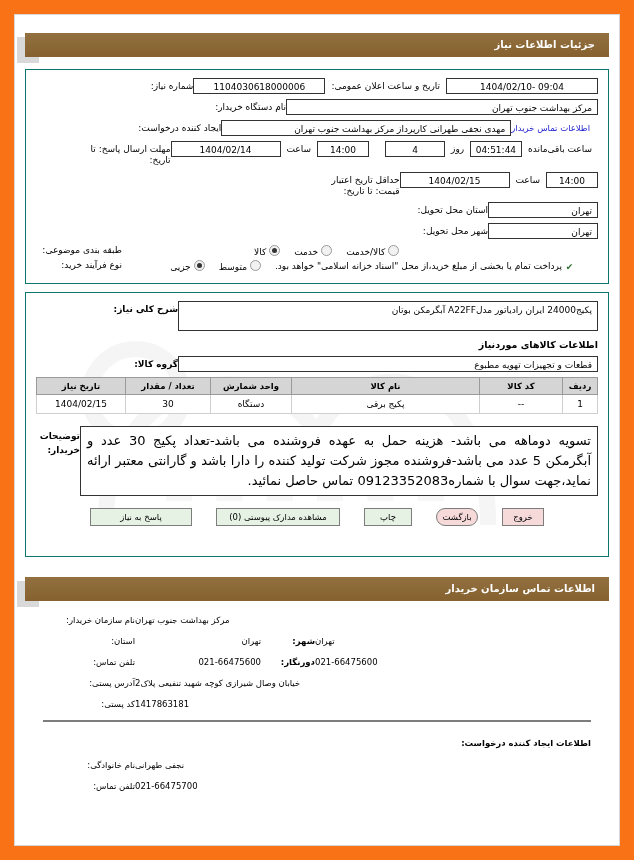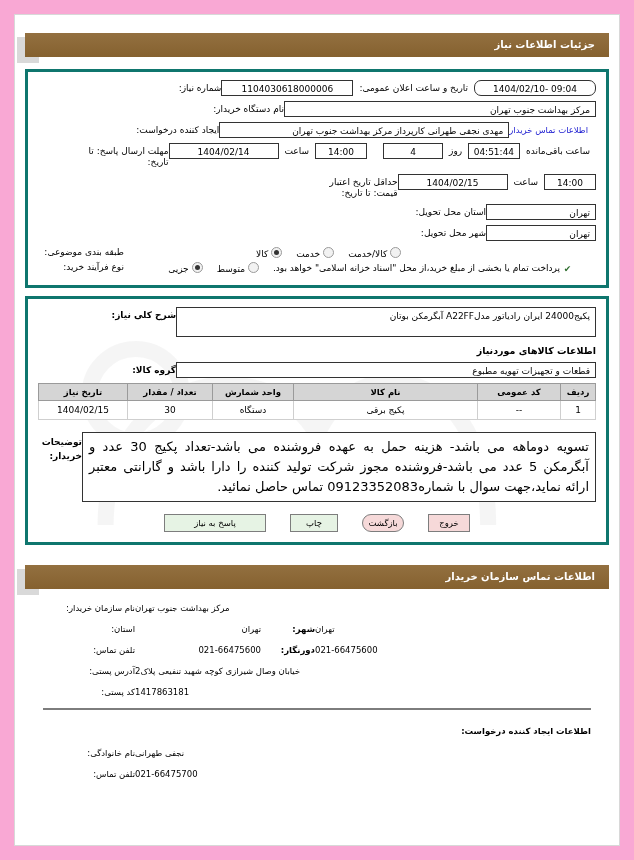--- a/index.html
+++ b/index.html
@@ -19,21 +19,21 @@
     overflow: hidden;
   }
 
   .page {
     position: absolute;
     left: 0; top: 0;
     width: 634px;
     height: 860px;
     box-sizing: border-box;
     padding: 14px;
-    background: #f9a8d4;
+    background: #f97316;
   }
 
   .frame {
     border: 1px solid #d8d8d8;
     height: 832px;
     box-sizing: border-box;
     position: relative;
     background: #fff;
     overflow: hidden;
   }
@@ -74,21 +74,21 @@
     top: 4px;
     width: 22px;
     height: 26px;
     background: #d9d9d9;
     z-index: -1;
   }
 
   
   .card {
     margin: 12px 10px 0 10px;
-    border: 3px solid #0f766e;
+    border: 1px solid #0f766e;
     background: transparent;
     padding: 8px 10px 8px 10px;
   }
 
   .row {
     display: flex;
     flex-direction: row-reverse;
     align-items: flex-start;
     justify-content: flex-end;
     margin-bottom: 5px;
@@ -235,21 +235,21 @@
     line-height: 1.55;
     text-align: justify;
   }
 
   .btnbar {
     display: flex;
     flex-direction: row-reverse;
     justify-content: center;
     align-items: center;
     gap: 24px;
-    margin: 12px 0 2px 0;
+    margin: 12px 0 22px 0;
   }
   .btn {
     border: 1px solid #7d7d7d;
     font-size: 8.5px;
     padding: 3px 0;
     text-align: center;
     background: #e6f2e3;
     cursor: pointer;
     white-space: nowrap;
     color: #000;
@@ -333,21 +333,21 @@
       <div class="bar">
         <span>جزئیات اطلاعات نیاز</span>
       </div>
 
       <div class="card">
 
         <div class="row">
           <div class="lbl lbl-w1">شماره نیاز:</div>
           <div class="fld num" style="width:132px;">1104030618000006</div>
           <div class="mid-lbl">تاریخ و ساعت اعلان عمومی:</div>
-          <div class="fld num" style="width:122px;border-radius:7px;">09:04 -1404/02/10</div>
+          <div class="fld num" style="width:152px;">09:04 -1404/02/10</div>
         </div>
 
         <div class="row">
           <div class="lbl lbl-w1">نام دستگاه خریدار:</div>
           <div class="fld" style="width:312px;">مرکز بهداشت جنوب تهران</div>
         </div>
 
         <div class="row">
           <div class="lbl lbl-w1">ایجاد کننده درخواست:</div>
           <div class="fld" style="width:290px;">مهدی نجفی طهرانی کارپرداز مرکز بهداشت جنوب تهران</div>
@@ -423,21 +423,21 @@
 
         <div class="row">
           <div class="lbl lbl-w2" style="font-weight:bold;">گروه کالا:</div>
           <div class="fld" style="width:420px;">قطعات و تجهیزات تهویه مطبوع</div>
         </div>
 
         <table class="items">
           <thead>
             <tr>
               <th style="width:30px;">ردیف</th>
-              <th style="width:78px;">کد عمومی</th>
+              <th style="width:78px;">کد کالا</th>
               <th>نام کالا</th>
               <th style="width:76px;">واحد شمارش</th>
               <th style="width:80px;">تعداد / مقدار</th>
               <th style="width:84px;">تاریخ نیاز</th>
             </tr>
           </thead>
           <tbody>
             <tr>
               <td>1</td>
               <td>--</td>
@@ -449,20 +449,21 @@
           </tbody>
         </table>
 
         <div class="notes-wrap">
           <div class="notes-lbl">توضیحات خریدار:</div>
           <div class="notes-box">تسویه دوماهه می باشد- هزینه حمل به عهده فروشنده می باشد-تعداد پکیج 30 عدد و آبگرمکن 5 عدد می باشد-فروشنده مجوز شرکت تولید کننده را دارا باشد و گارانتی معتبر ارائه نماید،جهت سوال با شماره09123352083 تماس حاصل نمائید.</div>
         </div>
 
         <div class="btnbar">
           <div class="btn green btn-w-answer">پاسخ به نیاز</div>
+          <div class="btn green btn-w-docs">مشاهده مدارک پیوستی (0)</div>
           <div class="btn green btn-w-print">چاپ</div>
           <div class="btn red btn-w-back">بازگشت</div>
           <div class="btn red btn-w-exit">خروج</div>
         </div>
       </div>
 
       <div class="bar" style="margin-top:20px;">
         <span>اطلاعات تماس سازمان خریدار</span>
       </div>
 

